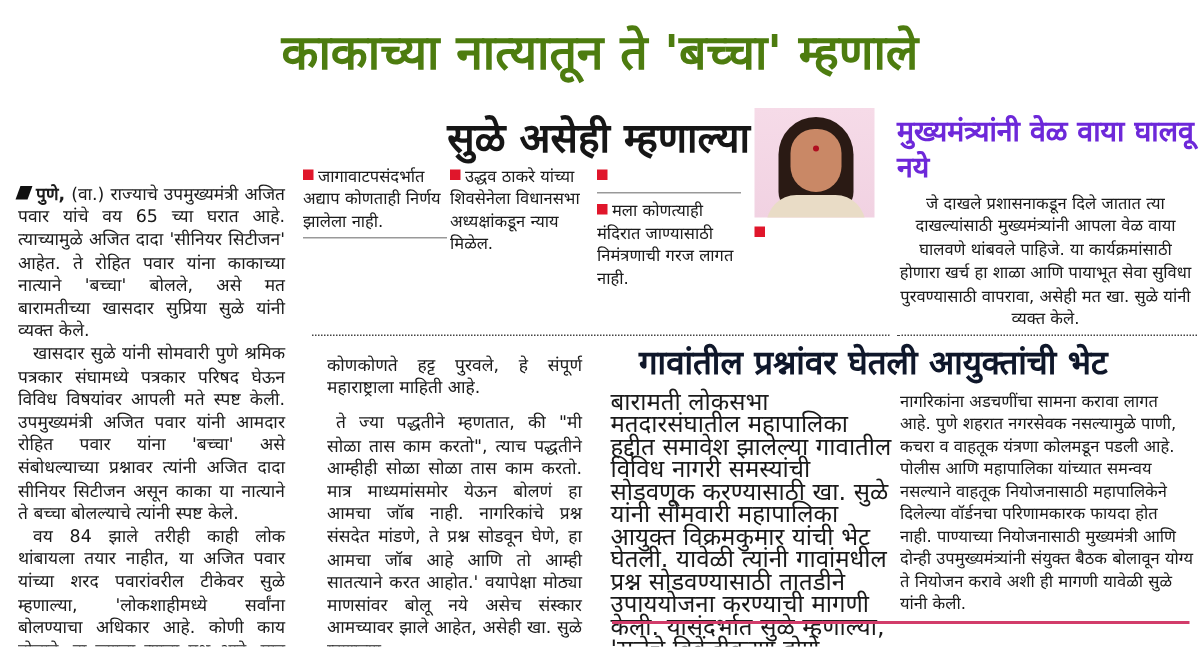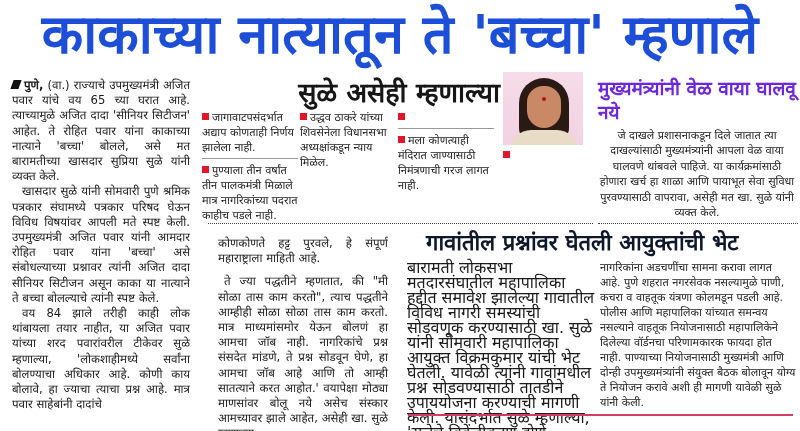--- a/index.html
+++ b/index.html
@@ -2,29 +2,29 @@
 <html><head>
 <meta charset="utf-8">
 <style>
   html, body { margin:0; padding:0; }
   body {
     width:800px; height:431px; overflow:hidden; background:#ffffff;
     font-family:"DejaVu Sans", sans-serif; color:#1a1a1a; position:relative;
   }
   .headline {
     position:absolute; left:0; top:0; width:800px; height:70px;
-    text-align:center; font-size:54px; font-weight:bold; line-height:70px;
-    color:#1d4ed8; letter-spacing:0px; white-space:nowrap;
+    text-align:center; font-size:32px; font-weight:bold; line-height:70px;
+    color:#4d7c0f; letter-spacing:0px; white-space:nowrap;
   }
   .col-left {
     position:absolute; left:12px; top:78px; width:178px;
     font-size:11.6px; line-height:15.2px; text-align:justify;
   }
   .col-left p { margin:0; text-indent:10px; }
-  .col-left p.first { text-indent:0; }
+  .col-left p.first { text-indent:0;margin-top:44px; }
   .lead-mark { display:inline-block; width:8px; height:9px; background:#111; transform:skewX(-20deg); margin-right:4px; }
   .dateline { font-weight:bold; }
 
   .side-title {
     position:absolute; left:210px; top:75px; width:290px; text-align:right;
     font-size:27px; font-weight:bold; line-height:36px; color:#161616;
   }
   .bullets {
     position:absolute; left:202px; top:110px; width:290px; height:66px;
     display:grid; grid-template-columns:96px 96px 96px; column-gap:2px;
@@ -90,21 +90,20 @@
   </p>
   <p>खासदार सुळे यांनी सोमवारी पुणे श्रमिक पत्रकार संघामध्ये पत्रकार परिषद घेऊन विविध विषयांवर आपली मते स्पष्ट केली. उपमुख्यमंत्री अजित पवार यांनी आमदार रोहित पवार यांना 'बच्चा' असे संबोधल्याच्या प्रश्नावर त्यांनी अजित दादा सीनियर सिटीजन असून काका या नात्याने ते बच्चा बोलल्याचे त्यांनी स्पष्ट केले.</p>
   <p>वय 84 झाले तरीही काही लोक थांबायला तयार नाहीत, या अजित पवार यांच्या शरद पवारांवरील टीकेवर सुळे म्हणाल्या, 'लोकशाहीमध्ये सर्वांना बोलण्याचा अधिकार आहे. कोणी काय बोलावे, हा ज्याचा त्याचा प्रश्न आहे. मात्र पवार साहेबांनी दादांचे</p>
 </div>
 
 <div class="side-title">सुळे असेही म्हणाल्या</div>
 
 <div class="bullets">
   <div class="bcol">
     <div class="bitem sep"><span class="sq"></span><span>जागावाटपसंदर्भात अद्याप कोणताही निर्णय झालेला नाही.</span></div>
-    <div class="bitem"><span class="sq"></span><span>पुण्याला तीन वर्षांत तीन पालकमंत्री मिळाले मात्र नागरिकांच्या पदरात काहीच पडले नाही.</span></div>
   </div>
   <div class="bcol">
     <div class="bitem"><span class="sq"></span><span>उद्धव ठाकरे यांच्या शिवसेनेला विधानसभा अध्यक्षांकडून न्याय मिळेल.</span></div>
   </div>
   <div class="bcol">
     <div class="bitem sep"><span class="sq"></span></div>
     <div class="bitem"><span class="sq"></span><span>मला कोणत्याही मंदिरात जाण्यासाठी निमंत्रणाची गरज लागत नाही.</span></div>
   </div>
 </div>
 

